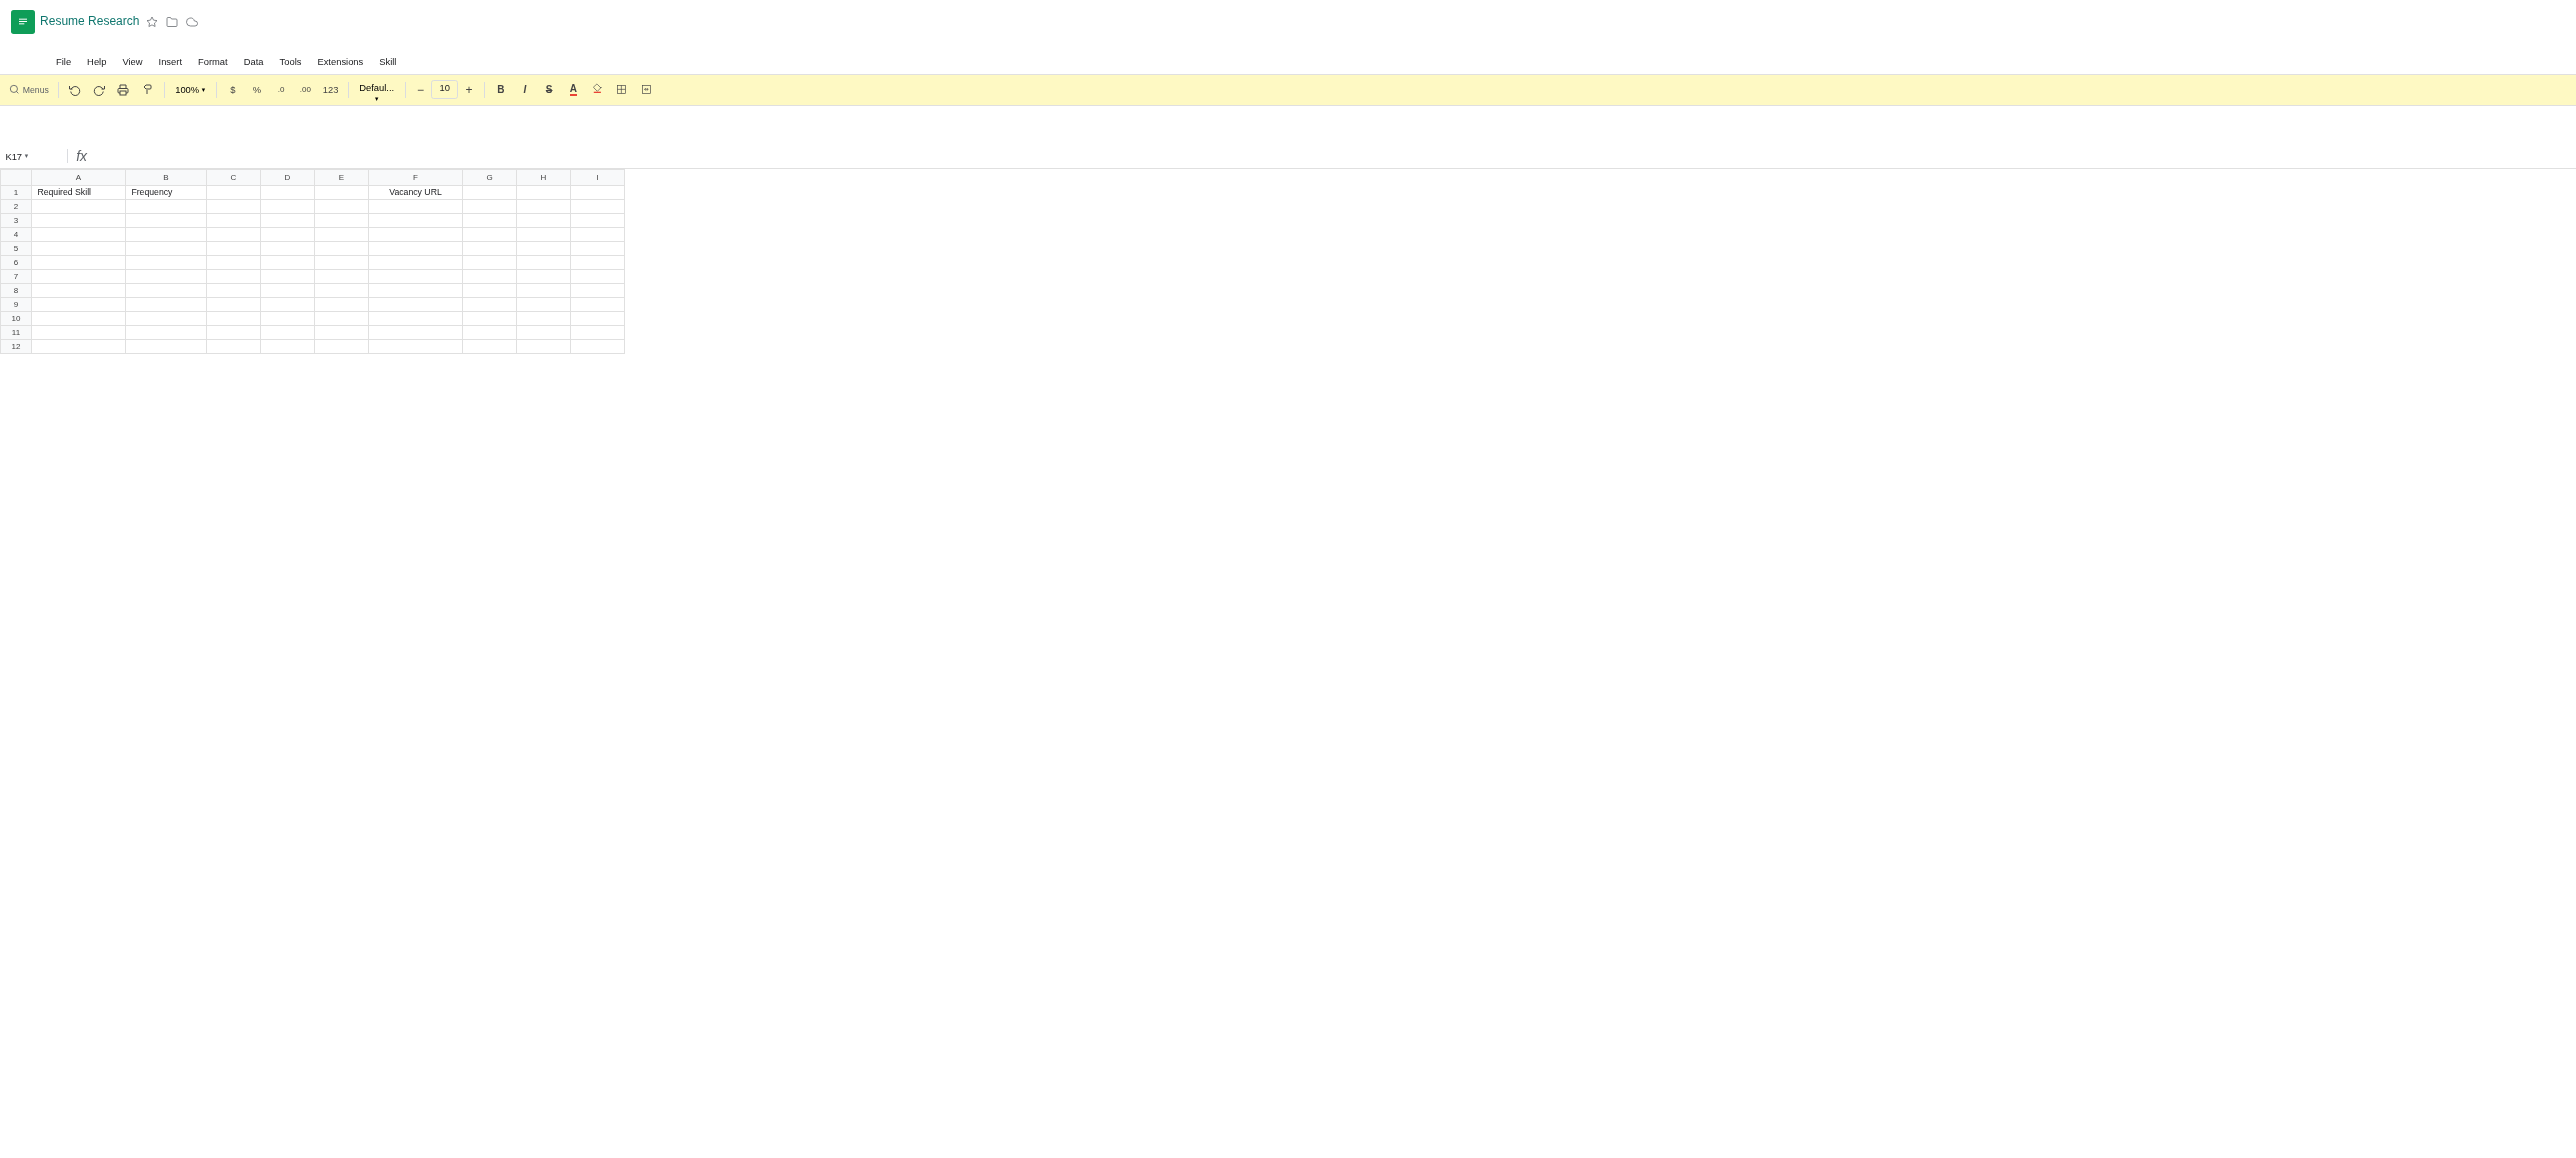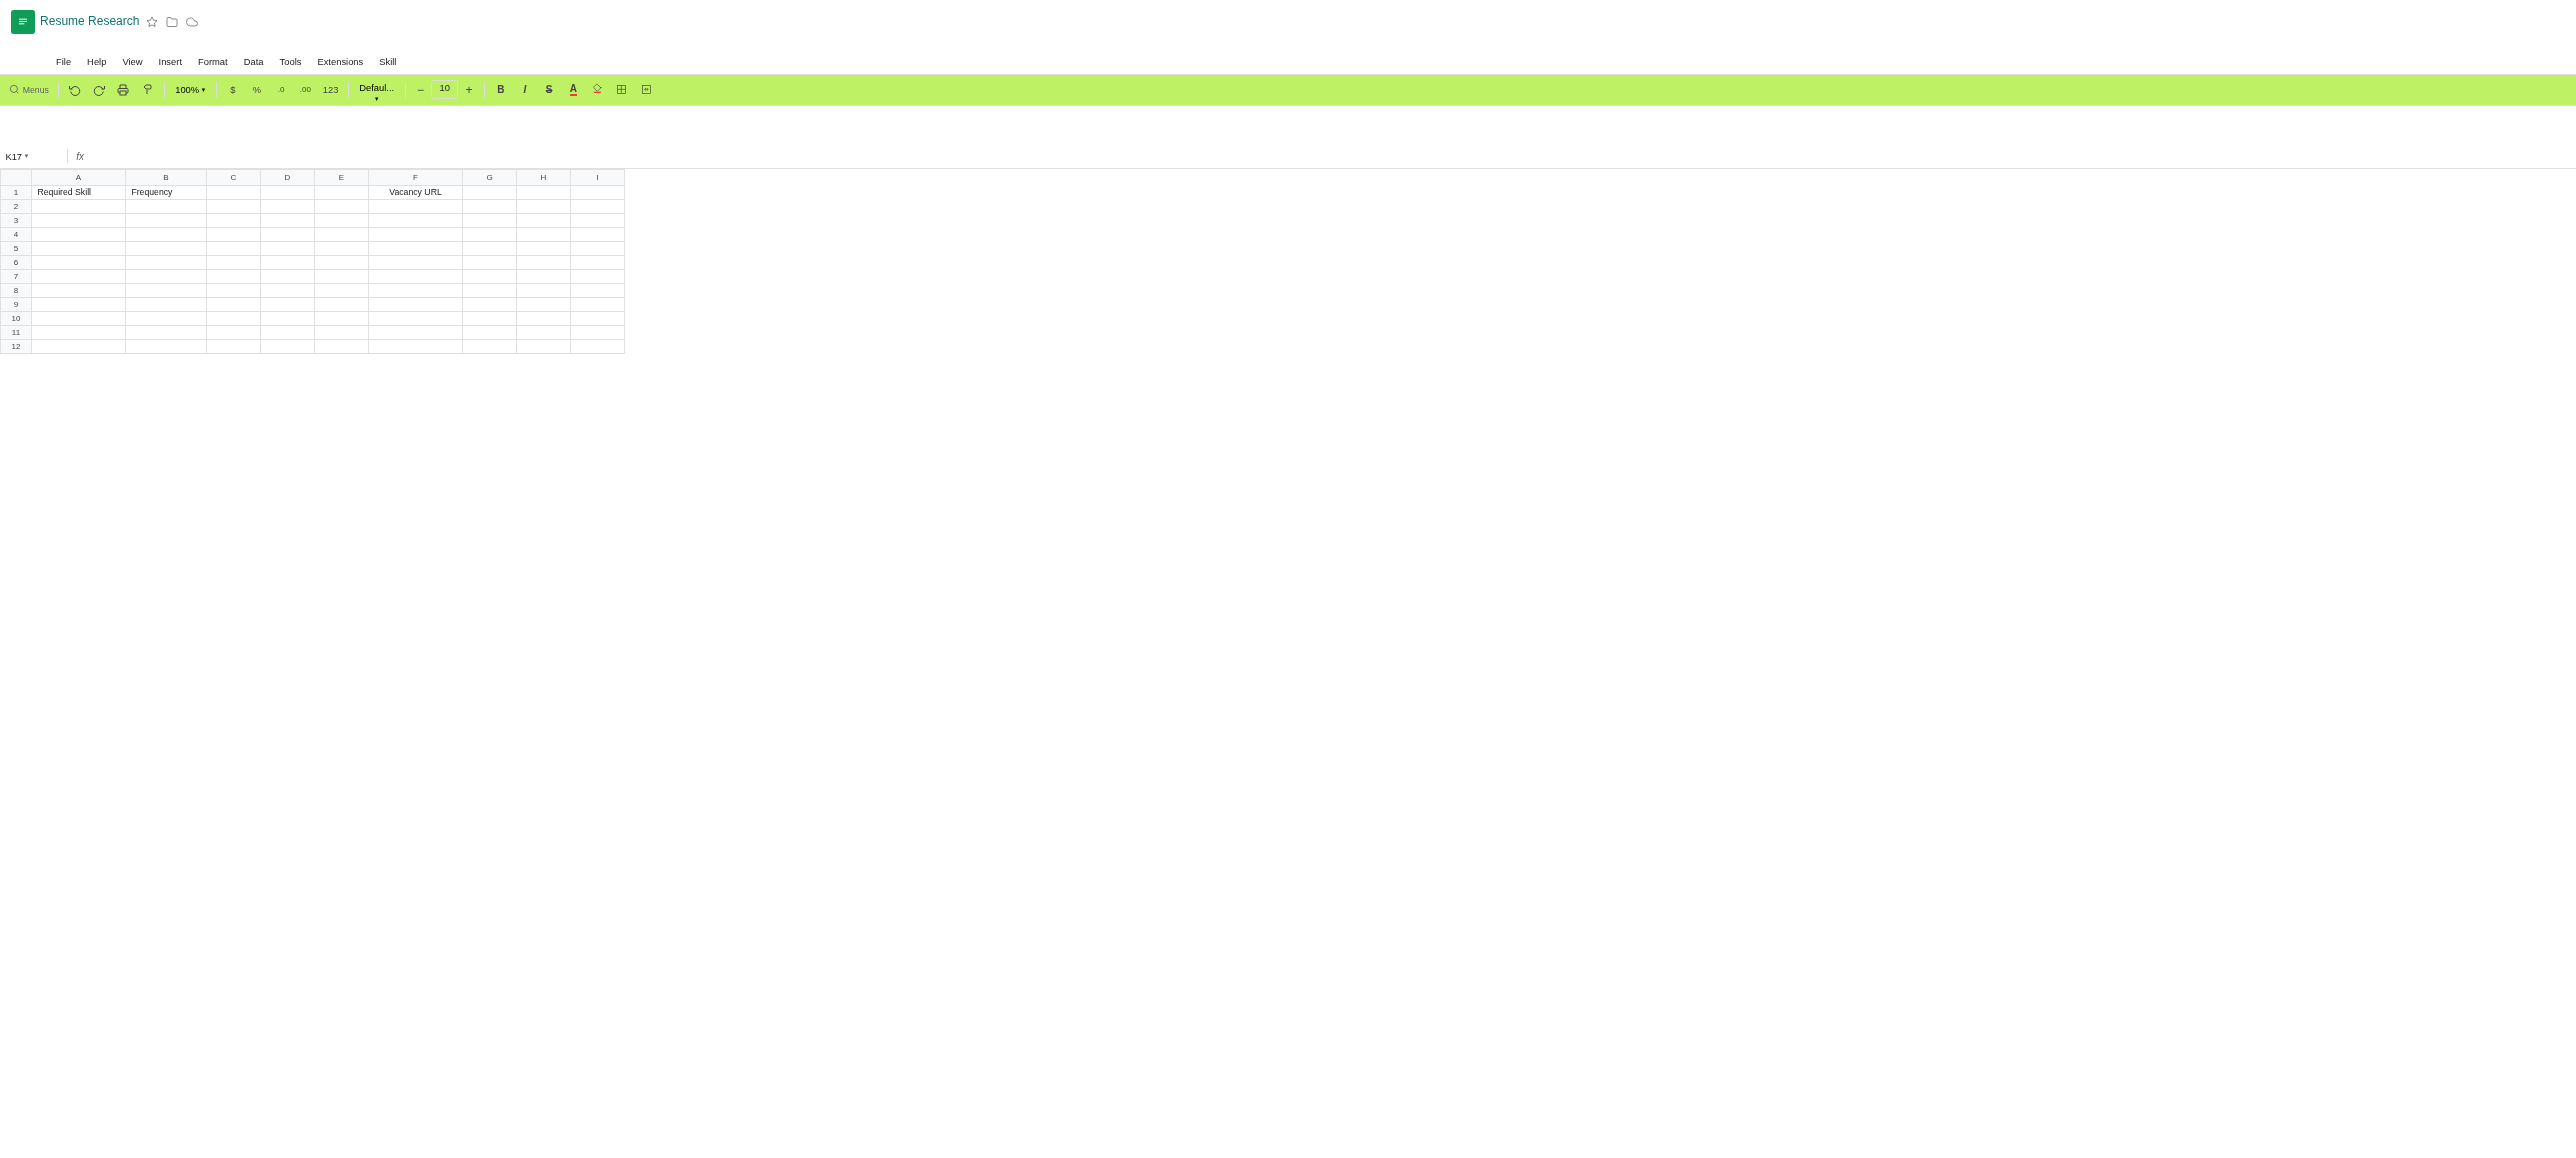--- a/index.html
+++ b/index.html
@@ -56,21 +56,21 @@
       margin-top: 14px;
     }
 
     
     .toolbar {
       display: flex;
       align-items: center;
       padding: 2.7px 5.4px;
       border-top: 0.7px solid #e0e0e0;
       border-bottom: 0.7px solid #e0e0e0;
-      background: #bef264;
+      background: #fef9c3;
       gap: 2.7px;
       height: 32px;
     }
     .toolbar-btn {
       display: flex; align-items: center; justify-content: center;
       padding: 2.7px 4px;
       border-radius: 2.7px;
       cursor: pointer;
       color: #444;
       font-size: 9.4px;
@@ -142,21 +142,21 @@
       margin-top: 39px;
     }
     .cell-ref {
       display: flex; align-items: center; gap: 2.7px;
       min-width: 54px;
       font-size: 9.4px;
       font-weight: 400;
     }
     .cell-ref-value { font-size: 9.4px; }
     .formula-divider { width: 0.7px; height: 13.4px; background: #dadce0; margin: 0 2.7px; }
-    .fx-label { font-size: 10px; font-style: italic; color: #5f6368; }
+    .fx-label { font-size: 14px; font-style: italic; color: #5f6368; }
 
     
     .spreadsheet-container {
       overflow: auto;
       height: calc(100vh - 99px);
     }
     .spreadsheet {
       border-collapse: collapse;
       width: max-content;
     }

